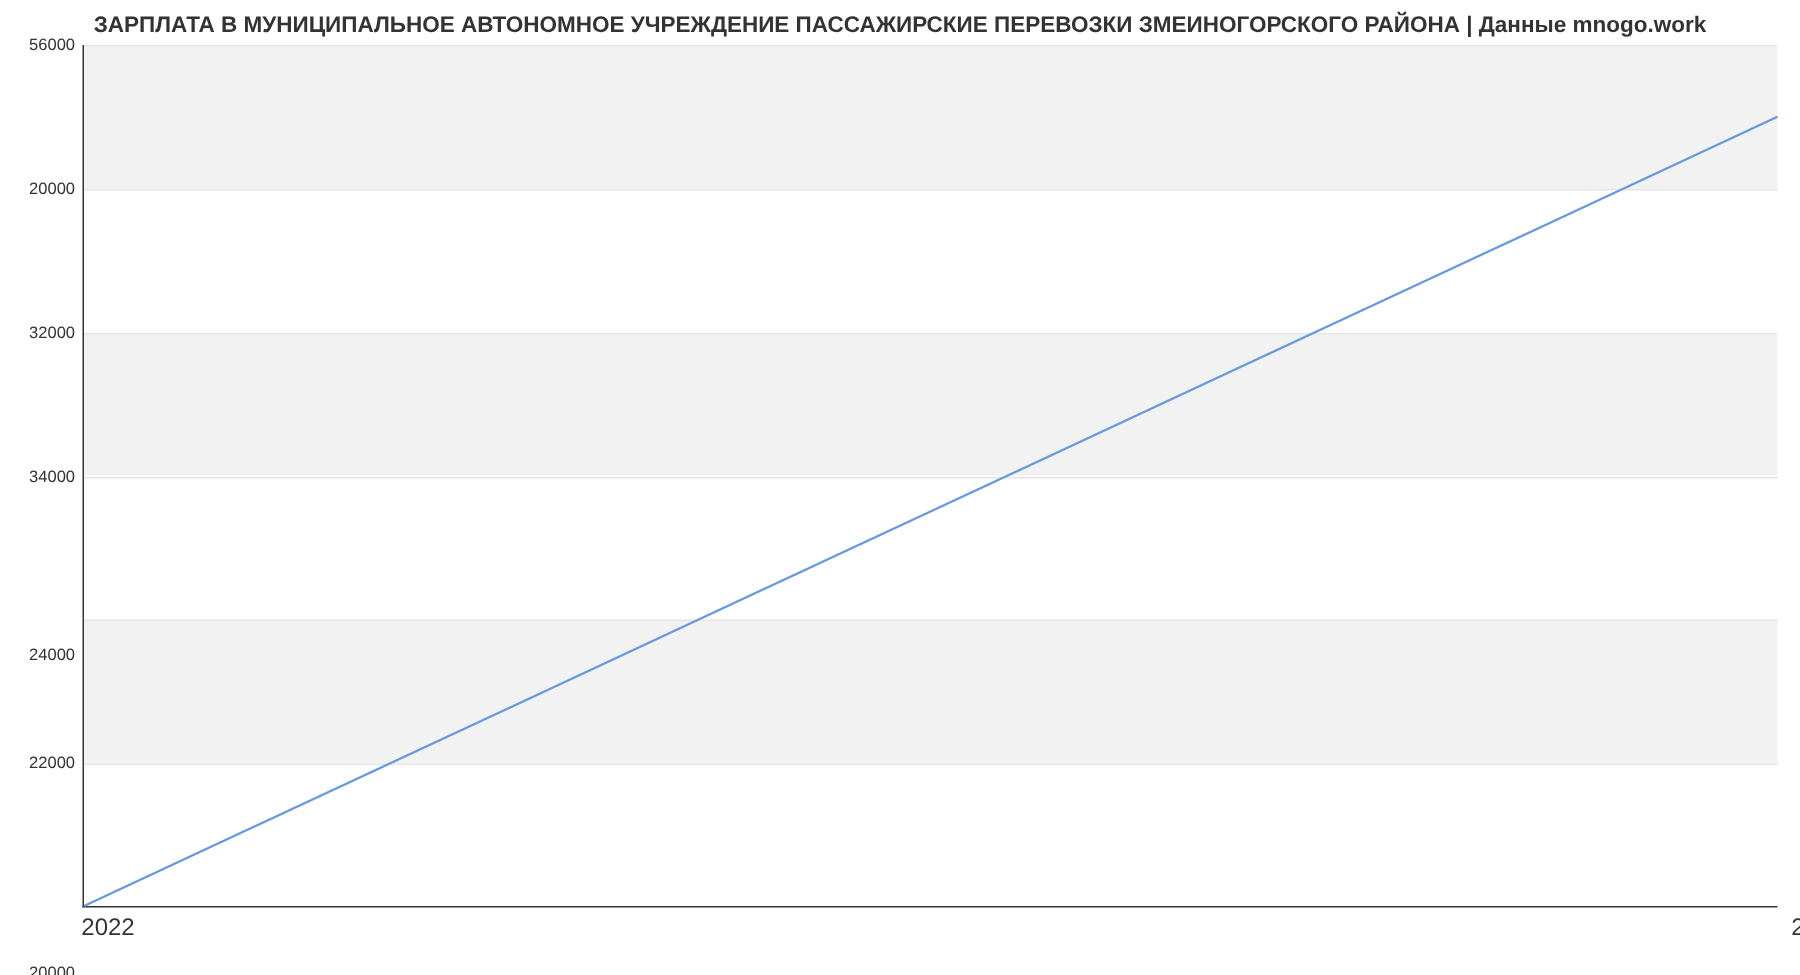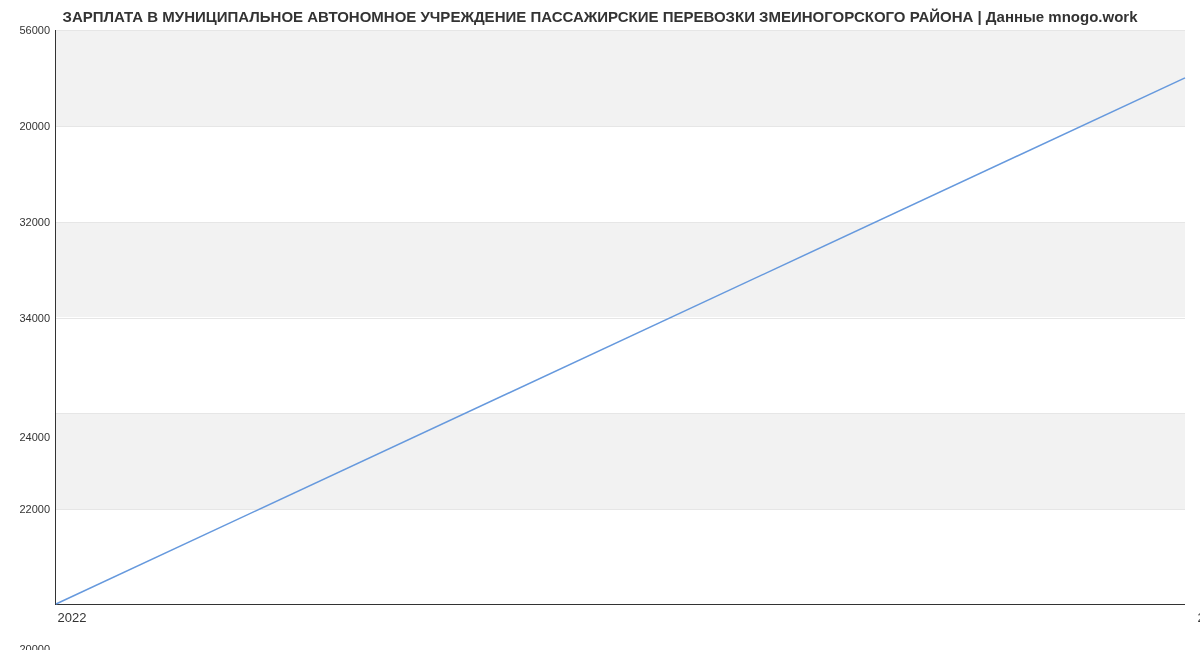--- a/index.html
+++ b/index.html
@@ -53,21 +53,21 @@
     right: 1150px;
     font-size: 11px;
     color: #333;
     text-align: right;
     transform: translateY(-50%);
     width: 44px;
   }
   .x-tick {
     position: absolute;
     top: 610px;
-    font-size: 13px;
+    font-size: 16px;
     color: #333;
     transform: translateX(-50%);
   }
   svg.line-svg {
     position: absolute;
     left: 0;
     top: 0;
     width: 100%;
     height: 100%;
     overflow: visible;

